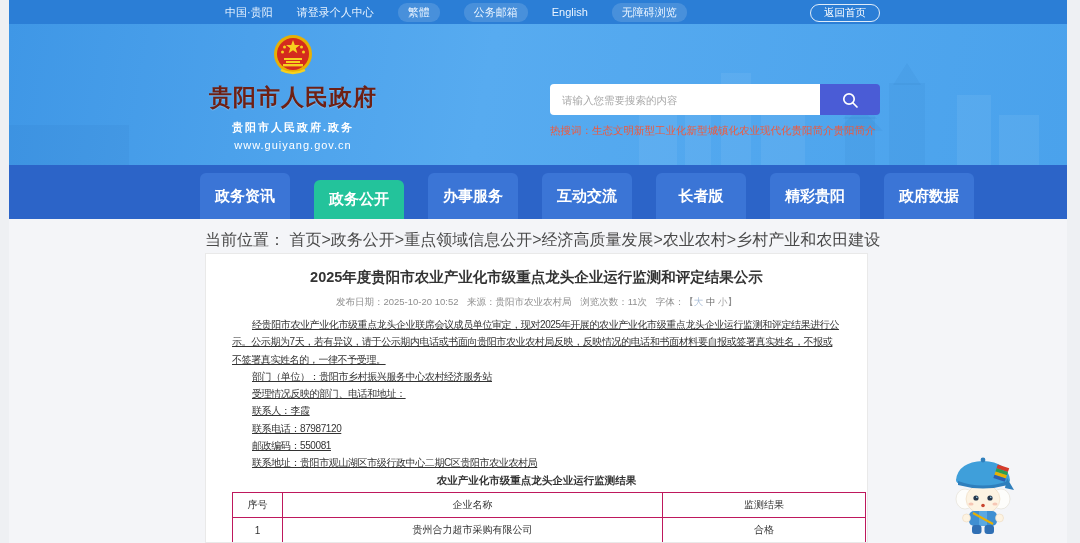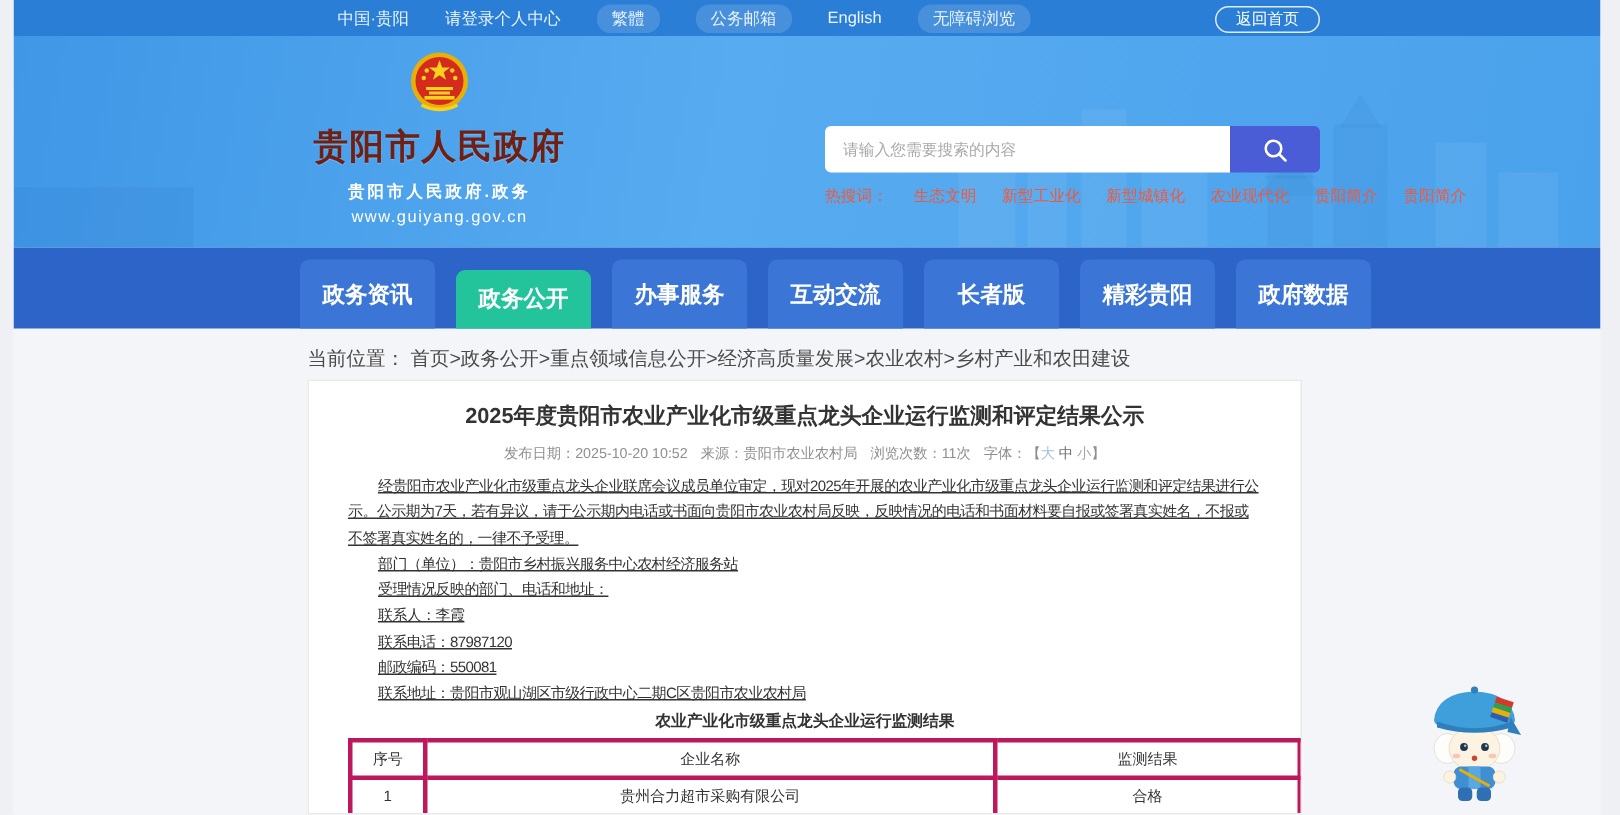--- a/index.html
+++ b/index.html
@@ -24,48 +24,48 @@
                 text-shadow:0 1px 1px rgba(255,255,255,0.25); white-space:nowrap; }
   .site-subtitle { color:#fff; font-weight:bold; font-size:11px; letter-spacing:2px; margin-top:7px; white-space:nowrap; }
   .site-url { color:#fff; font-size:11px; letter-spacing:1px; margin-top:4px; }
   .search-block { position:absolute; left:541px; top:60px; width:330px; }
   .search-row { display:flex; height:31px; }
   .search-input { flex:1; border:none; outline:none; border-radius:4px 0 0 4px; padding:0 12px;
                   font-size:10.5px; color:#333; font-family:"Liberation Sans","DejaVu Sans",sans-serif; }
   .search-input::placeholder { color:#a9a9a9; }
   .search-btn { width:60px; background:#4a5cd6; border:none; border-radius:0 4px 4px 0; cursor:pointer;
                 display:flex; align-items:center; justify-content:center; }
-  .hot-row { margin-top:9px; display:flex; gap:17px; font-size:10.5px; color:#f2583a; white-space:nowrap; }
+  .hot-row { margin-top:9px; display:flex; font-size:10.5px; color:#f2583a; white-space:nowrap; }
   .hot-row span { cursor:pointer; }
 
   
   .nav { position:absolute; top:165px; left:0; width:100%; height:54px; background:#2c64c8; }
-  .tabs { position:absolute; left:191px; bottom:0; display:flex; gap:14px; align-items:flex-end; }
+  .tabs { position:absolute; left:191px; bottom:0; display:flex; gap:24px; align-items:flex-end; }
   .tab { width:90px; height:46px; background:#3b75d6; border-radius:6px 6px 0 0; color:#fff;
          font-size:15px; font-weight:bold; display:flex; align-items:center; justify-content:center;
          cursor:pointer; white-space:nowrap; }
   .tab.active { background:#23c39b; height:39px; }
 
   
-  .breadcrumb { position:absolute; left:196px; top:230px; font-size:13px; color:#4a4a4a; }
+  .breadcrumb { position:absolute; left:196px; top:230px; font-size:16px; color:#4a4a4a; }
   .breadcrumb .bc-path { cursor:pointer; }
 
   
   .card { position:absolute; left:196px; top:253px; width:663px; height:290px; background:#fff;
           border:1px solid #e9e9e9; overflow:hidden; }
   .art-title { margin-top:14px; text-align:center; font-size:14.5px; font-weight:bold; color:#333; }
   .art-meta { margin-top:9px; text-align:center; font-size:9.5px; color:#8f8f8f; }
   .art-meta b { font-weight:normal; color:#8f8f8f; }
   .art-meta .sep { display:inline-block; width:6px; }
   .fs-large { color:#a9bed8; cursor:pointer; } .fs-mid { color:#6d6d6d; cursor:pointer; } .fs-small { color:#a5a5a5; cursor:pointer; }
   .art-body { margin:7px 26px 0 26px; font-size:10px; color:#333; line-height:17.3px; letter-spacing:-0.4px;text-decoration:underline; }
   .art-body p { text-indent:2em; }
   .tbl-caption { margin-top:2px; text-align:center; font-size:10.5px; font-weight:bold; color:#333; letter-spacing:0; }
   table.result { border-collapse:collapse; margin:4px 0 0 26px; width:633px; table-layout:fixed; }
-  table.result th, table.result td { border:3px solid #be185d; font-size:10px; color:#333;
+  table.result th, table.result td { border:1px solid #be185d; font-size:10px; color:#333;
          text-align:center; font-weight:normal; padding:0; }
   table.result th { height:25px; }
   table.result td { height:26px; }
   .col-no { width:50px; } .col-name { width:380px; } .col-res { width:203px; }
 
   
   .mascot { position:absolute; left:941px; top:452px; width:66px; height:84px; cursor:pointer; }
 </style>
 </head>
 <body>

